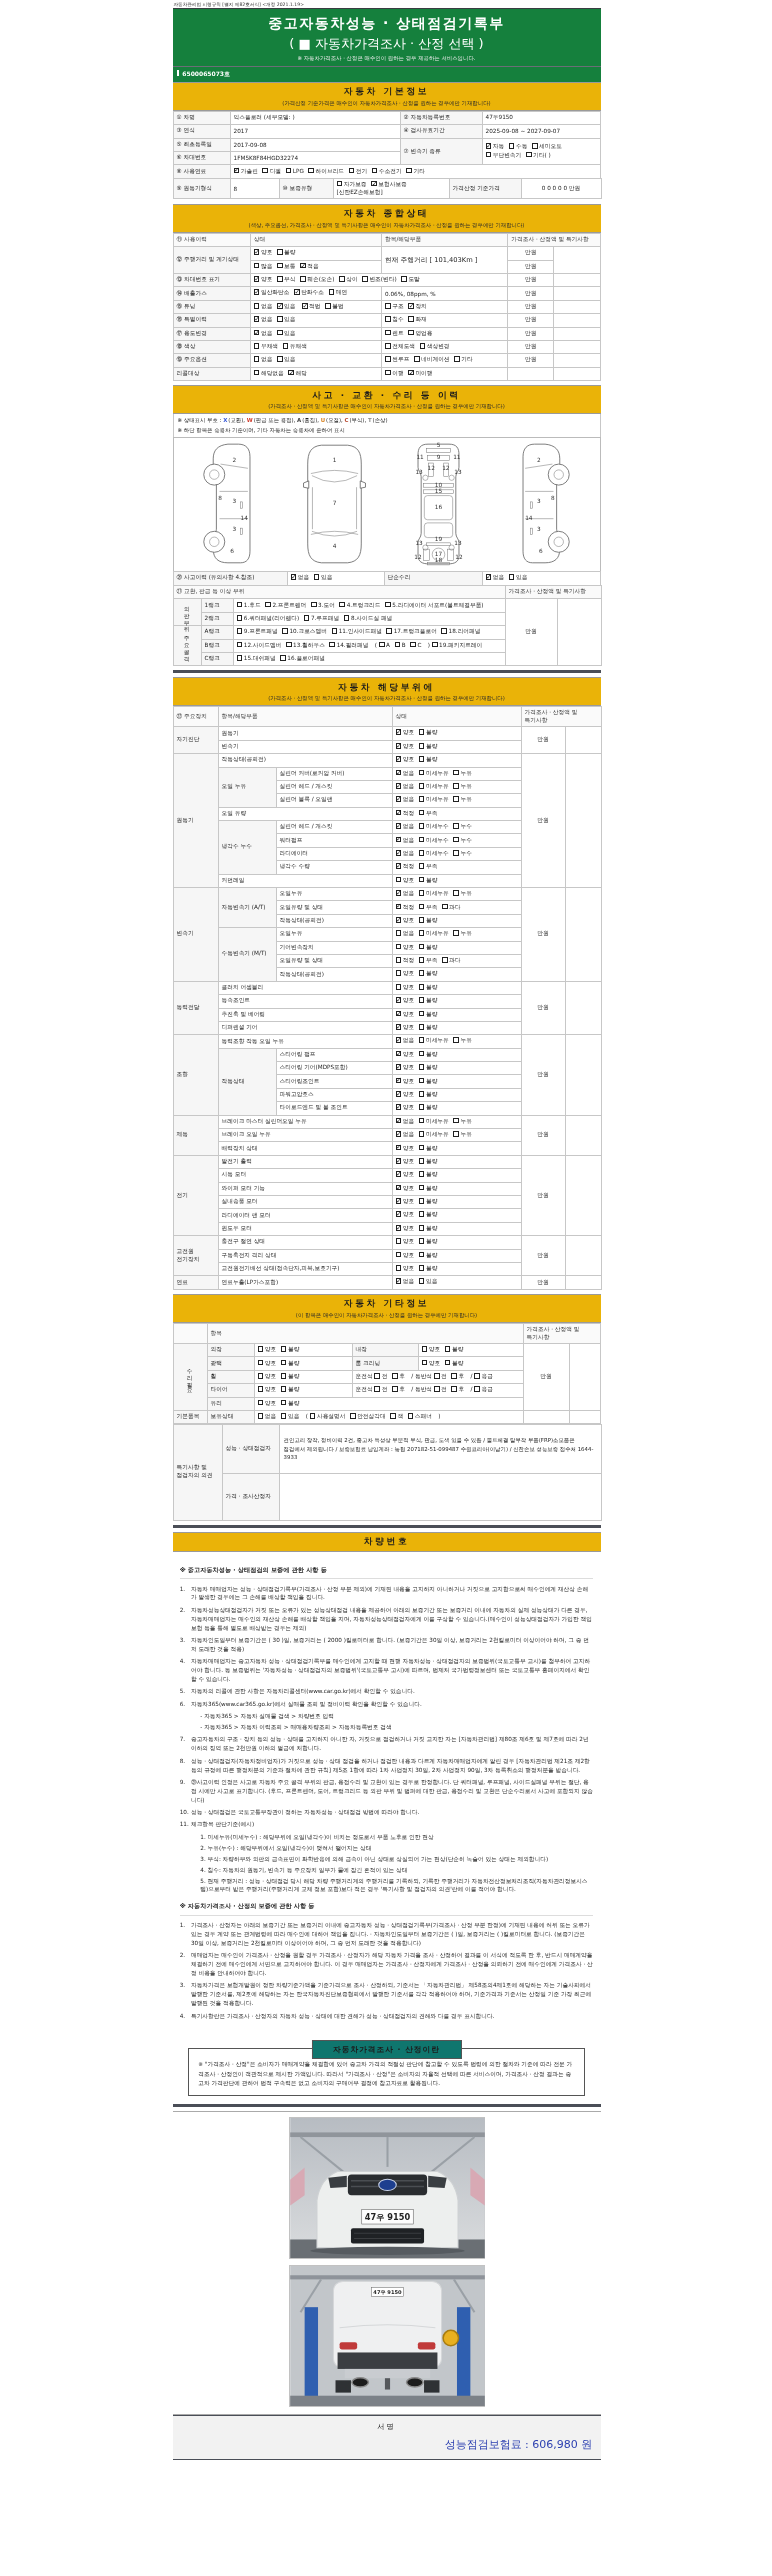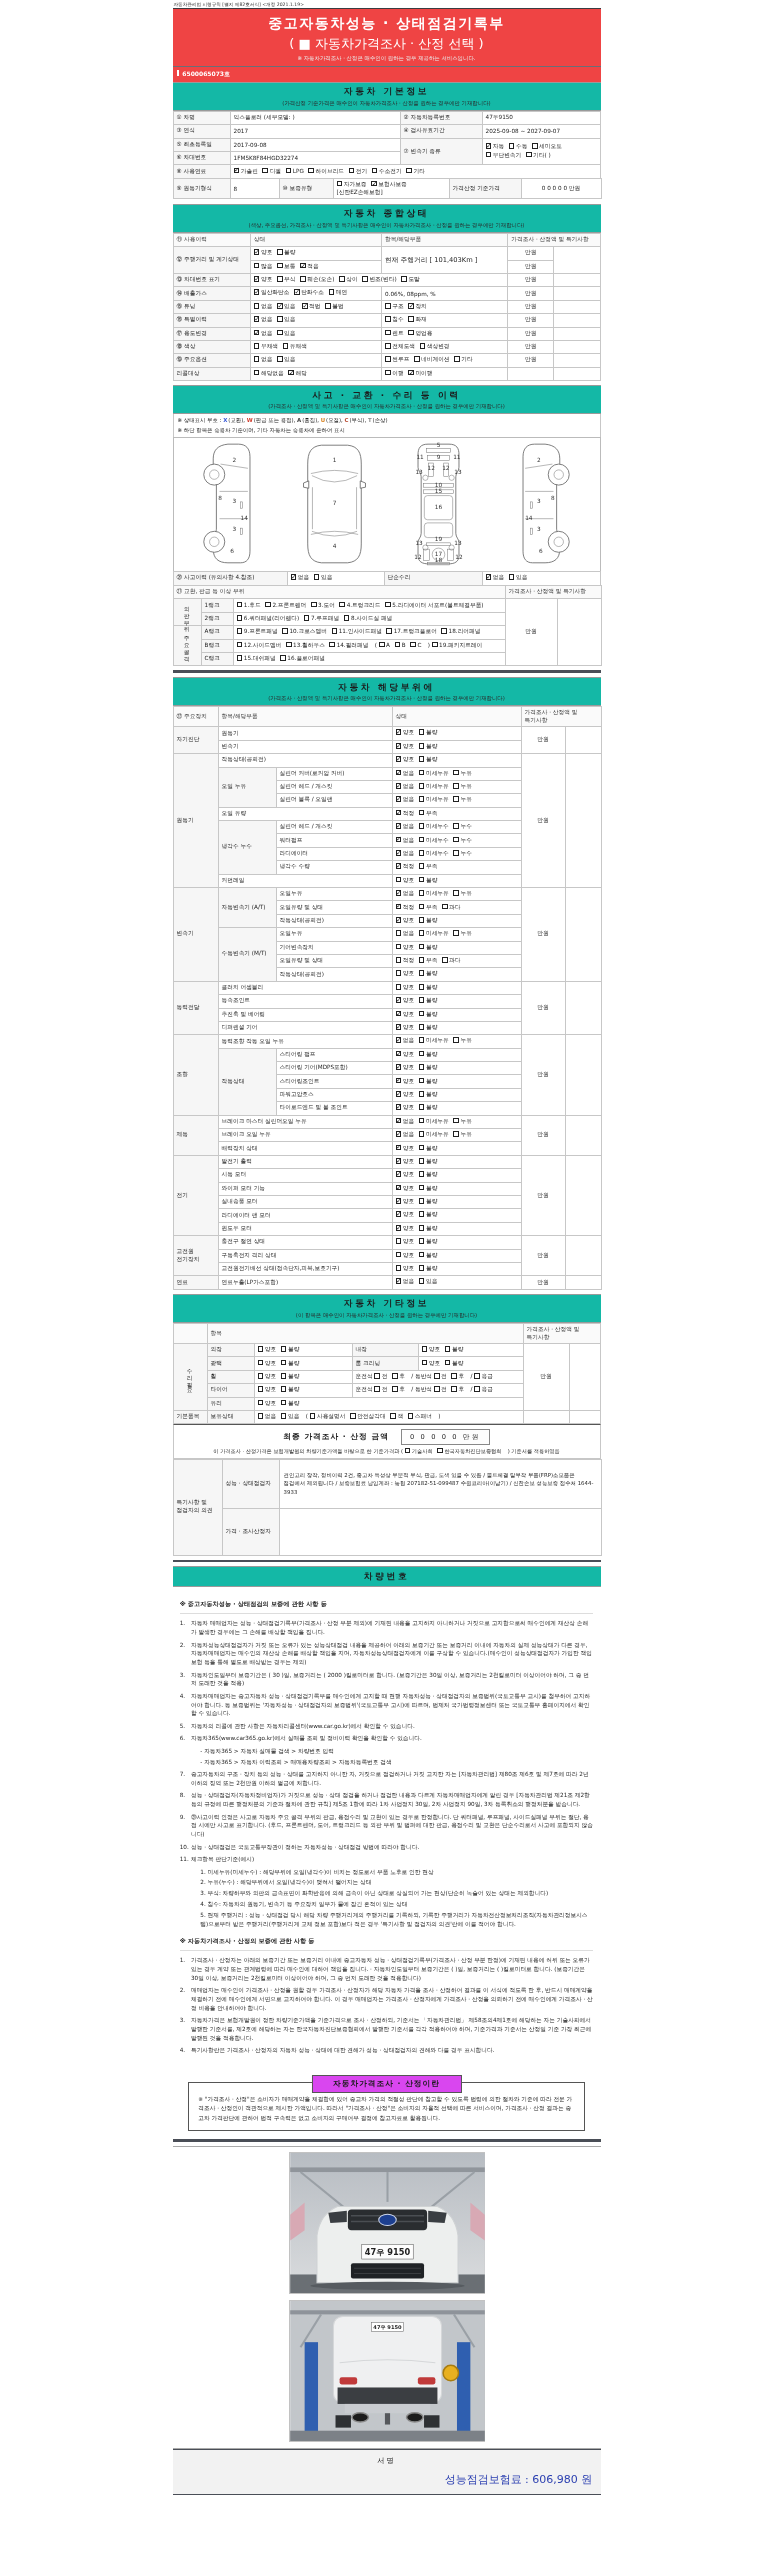--- a/index.html
+++ b/index.html
@@ -1,28 +1,28 @@
 <!DOCTYPE html>
 <html style="font-size:8.2px"><head>
 <meta charset="utf-8">
 <style>
   * { box-sizing: border-box; }
   html,body { margin:0; padding:0; background:#ffffff; }
   body { width:773px; min-height:2576px; font-family:"DejaVu Sans","Liberation Sans",sans-serif; color:#1c1c1c; }
   .doc { width:428px; margin:0 auto; position:relative; }
   .topline { font-size:4.6px; color:#333; padding:1.5px 1px 1px; border-bottom:1px solid #3a3d42; }
   
-  .band-dark { background:#ef4444; color:#fff; text-align:center; padding:6.2px 0 0; }
+  .band-dark { background:#15803d; color:#fff; text-align:center; padding:6.2px 0 0; }
   .band-dark .title { font-size:14px; font-weight:bold; letter-spacing:1.5px; }
   .band-dark .subtitle { font-size:13px; margin-top:2.6px; }
   .band-dark .tnote { font-size:5.4px; color:#e9e9e9; margin-top:2.1px; }
   .band-dark .docno { text-align:left; font-size:6px; font-weight:bold; padding:2.6px 0 2.6px 4.1px; margin-top:4.1px; border-top:0.5px solid #6a6e77; }
   .docno .mark { display:inline-block; width:2.6px; height:5.7px; background:#fff; margin-right:3.1px; }
   
-  .band { background:#14b8a6; border-top:0.5px solid #9a9a9a; border-bottom:0.5px solid #9a9a9a; text-align:center; padding:3.6px 0 3.1px; }
+  .band { background:#eab308; border-top:0.5px solid #9a9a9a; border-bottom:0.5px solid #9a9a9a; text-align:center; padding:3.6px 0 3.1px; }
   .band .stitle { font-size:8.8px; font-weight:bold; letter-spacing:2.6px; }
   .band .ssub { font-size:5.4px; margin-top:1.5px; color:#2a2a2a; }
   .gap { height:4.1px; }
   .sep { height:2.6px; background:#4a4e57; margin:4.1px 0; }
   
   table { width:100%; border-collapse:collapse; table-layout:fixed; font-size:5.7px; }
   td, th { border:0.5px solid #c7c7c7; padding:1.5px 3.1px; height:13.4px; vertical-align:middle; font-weight:normal; text-align:left; word-break:keep-all; }
   .lbl { background:#f6f6f6; }
   .thead td, .thead th { background:#fafafa; color:#333; }
   .amt { text-align:center; }
@@ -52,21 +52,21 @@
   .finalprice .fp-note { font-size:5.2px; margin-top:3.1px; color:#222; }
   
   .noticebody { padding:5.2px 7.2px 8.2px; font-size:5.7px; line-height:1.55; }
   .nparttitle { font-size:6.2px; font-weight:bold; margin:7.2px 0 5.2px; padding-bottom:4.1px; border-bottom:0.5px solid #ddd; }
   .nrow { display:flex; margin:3.6px 0; }
   .nnum { min-width:11.3px; }
   .ntext { flex:1; }
   .nsub { margin:2.1px 0 2.1px 20.6px; }
   
   .whatbox { border:0.5px solid #555; margin:15.5px 15.5px 8.2px; position:relative; padding:11.3px 9.3px 6.2px; }
-  .whatbox .wtitle { position:absolute; top:-8.2px; left:50%; transform:translateX(-50%); background:#d946ef; border:0.5px solid #555; padding:3.1px 20.6px; font-size:7.7px; font-weight:bold; letter-spacing:1px; white-space:nowrap; }
+  .whatbox .wtitle { position:absolute; top:-8.2px; left:50%; transform:translateX(-50%); background:#0f766e; border:0.5px solid #555; padding:3.1px 20.6px; font-size:7.7px; font-weight:bold; letter-spacing:1px; white-space:nowrap; }
   .whatbox .wbody { font-size:5.7px; line-height:1.7; }
   
   .photoarea { border-top:0.5px solid #aaa; border-bottom:0.5px solid #aaa; padding:5.2px 0 6.2px; }
   .photo { width:196px; margin:0 auto 6.2px; border:0.5px solid #c2c2c2; }
   .photo svg { display:block; }
   
   .signbox { background:#f2f2f2; border-top:1.5px solid #4a4e57; border-bottom:1px solid #4a4e57; padding:6.2px 8.2px 7.2px; }
   .signbox .sign { text-align:center; font-size:7.2px; letter-spacing:2.1px; }
   .signbox .fee { text-align:right; font-size:11px; color:#2b3fb0; margin-top:5.2px; }
   .confirm { text-align:center; font-size:6.4px; line-height:1.8; padding:6.2px 0 9.3px; }
@@ -690,29 +690,20 @@
         <tr>
           <td class="lbl">기본품목</td>
           <td class="lbl">보유상태</td>
           <td colspan="3"><span class="opt"><span class="bx"></span>없음</span><span class="opt"><span class="bx"></span>있음</span><span>  ( </span><span class="opt"><span class="bx"></span>사용설명서</span><span class="opt"><span class="bx"></span>안전삼각대</span><span class="opt"><span class="bx"></span>잭</span><span class="opt"><span class="bx"></span>스패너</span><span> )</span></td>
           <td class="amt"></td>
           <td class="notecell"></td>
         </tr>
       </tbody>
   </table>
 
-  <div class="finalprice">
-    <span class="fp-label">최종 가격조사 · 산정 금액</span>
-    <span class="fp-value">0  0  0  0  0 만원</span>
-    <div class="fp-note">
-      <span>이 가격조사 · 산정가격은 보험개발원의 차량기준가액을 바탕으로 한 기준가격과 (</span>
-      <span><span class="opt"><span class="bx"></span>기술사회</span><span class="opt"><span class="bx"></span>한국자동차진단보증협회</span></span>
-      <span>) 기준서를 적용하였음</span>
-    </div>
-  </div>
 
   <table class="bborder" style="margin-top:-0.5px;">
     <colgroup>
         <col style="width:49px">
         <col style="width:57px">
         <col style="width:322px">
       </colgroup>
     <tbody>
         <tr>
       <td class="lbl" rowspan="2">특기사항 및 점검자의 의견</td>

